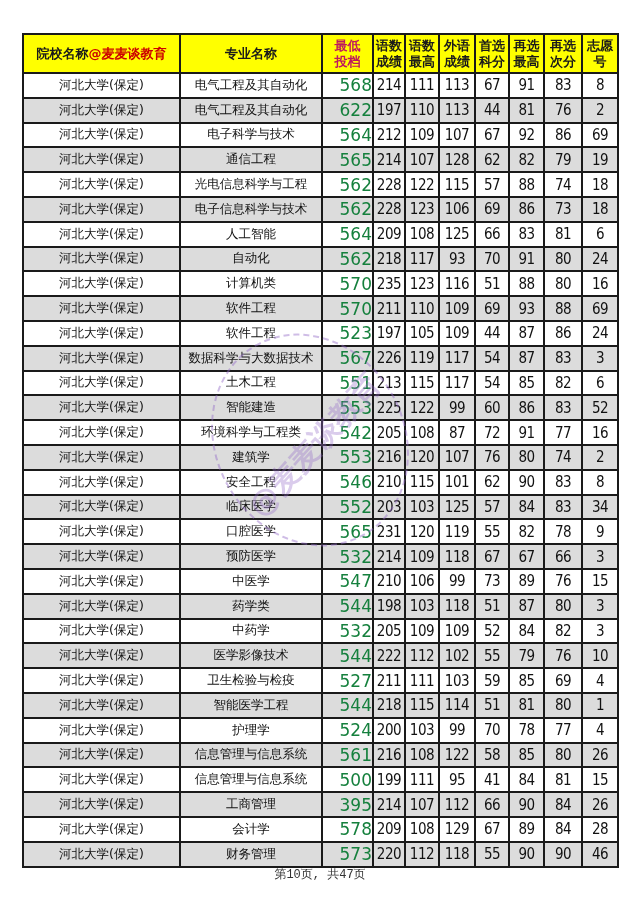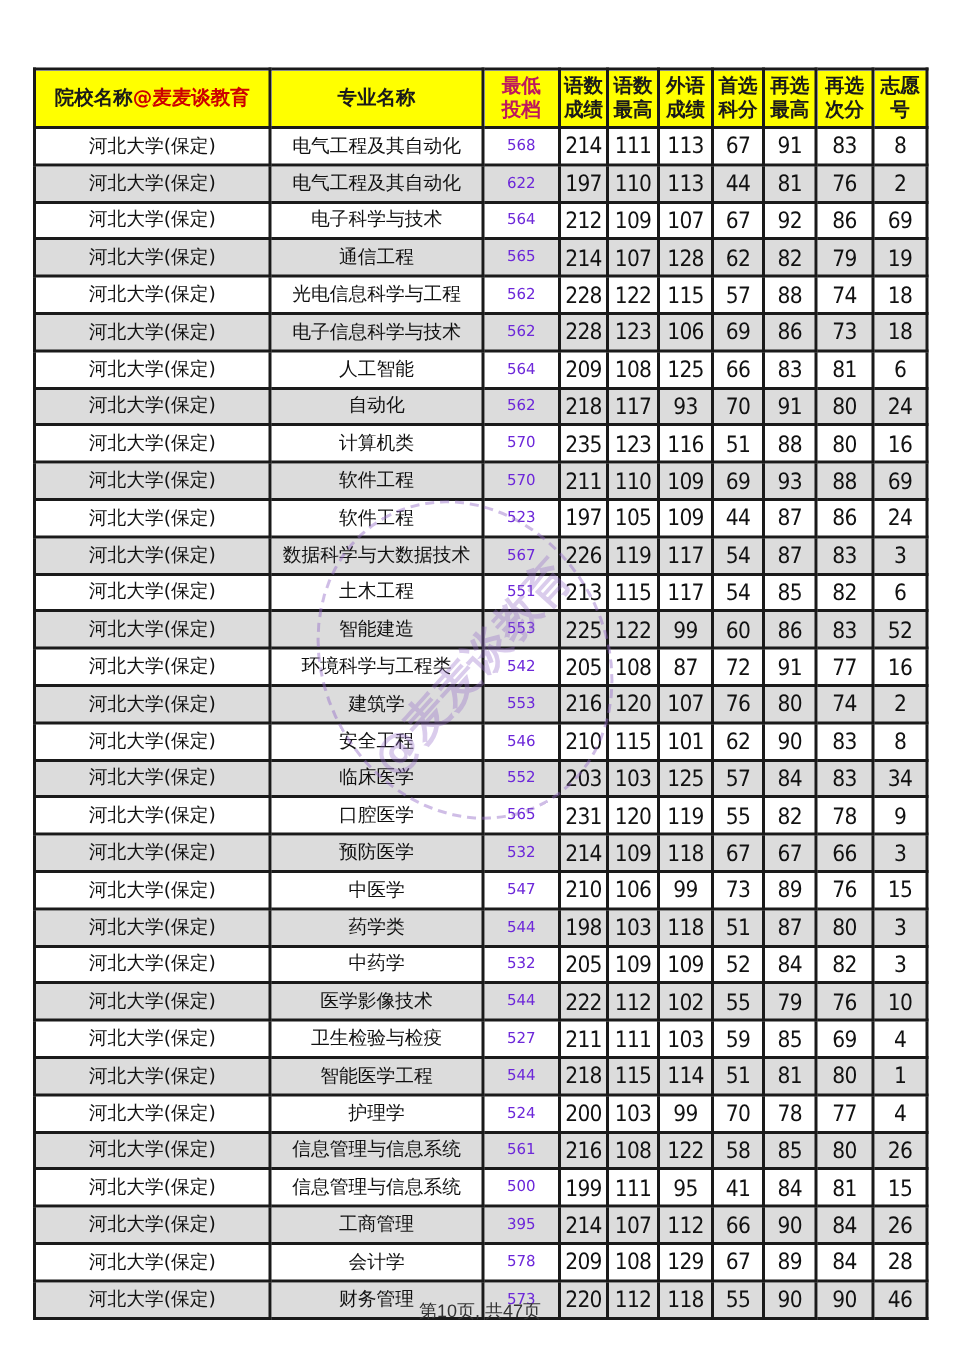--- a/index.html
+++ b/index.html
@@ -1,33 +1,33 @@
 <!DOCTYPE html>
 <html><head>
 <meta charset="utf-8">
 <style>
   html, body { margin: 0; padding: 0; background: #ffffff; }
   body { width: 640px; height: 904px; position: relative; overflow: hidden;
          font-family: "DejaVu Sans", "Liberation Sans", sans-serif; }
   .sheet { position: absolute; left: 22px; top: 33px; }
-  table { border-collapse: collapse; table-layout: fixed; margin-top: 12px; }
+  table { border-collapse: collapse; table-layout: fixed; }
   td, th { border: 2px solid #1a1a1a; padding: 0; text-align: center; vertical-align: middle;
            overflow: hidden; white-space: nowrap; }
   thead th { background: #ffff00; height: 37px; font-weight: bold; font-size: 13px;
              line-height: 16px; color: #1a1a1a; }
   thead th.red { color: #be185d; }
   thead th .brand { color: #cc0000; }
   tbody td { height: 22.8px; font-size: 14px; color: #111; }
   tbody td.school, tbody td.major { font-size: 12.5px; }
-  tbody td.score { color: #6d28d9; font-size: 10px; }
+  tbody td.score { color: #15803d; font-size: 17px; text-align: right; }
   tbody td.num { font-size: 15px; font-family: "DejaVu Sans Condensed", "DejaVu Sans", sans-serif; letter-spacing: -0.5px; }
   tbody tr:nth-child(even) td { background: #dcdcdc; }
   tbody tr:nth-child(odd) td { background: #ffffff; }
   .footer { position: absolute; top: 866px; left: 0; width: 640px; text-align: center;
-            font-family: Liberation Sans, sans-serif; font-size: 12px; color: #333; }
+            font-family: Liberation Mono, monospace; font-size: 12px; color: #333; }
   .watermark { position: absolute; left: 215px; top: 330px; width: 190px; height: 220px;
                pointer-events: none; }
   .watermark .ring { position: absolute; inset: 0; border: 2px dashed rgba(150,110,200,0.45);
                      border-radius: 50%; transform: rotate(-30deg); }
   .watermark .wm-text { position: absolute; left: 10px; top: 95px; width: 180px; text-align: center;
                         transform: rotate(-48deg); font-size: 30px; color: rgba(150,110,200,0.35);
                         font-weight: bold; }
 </style>
 </head>
 <body>

